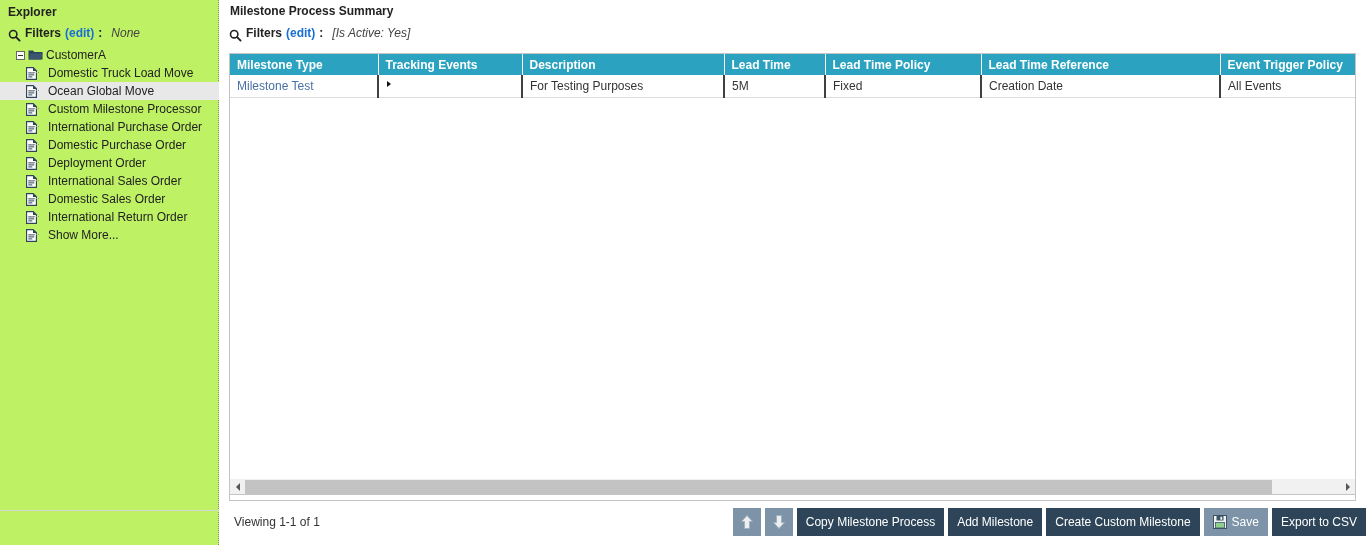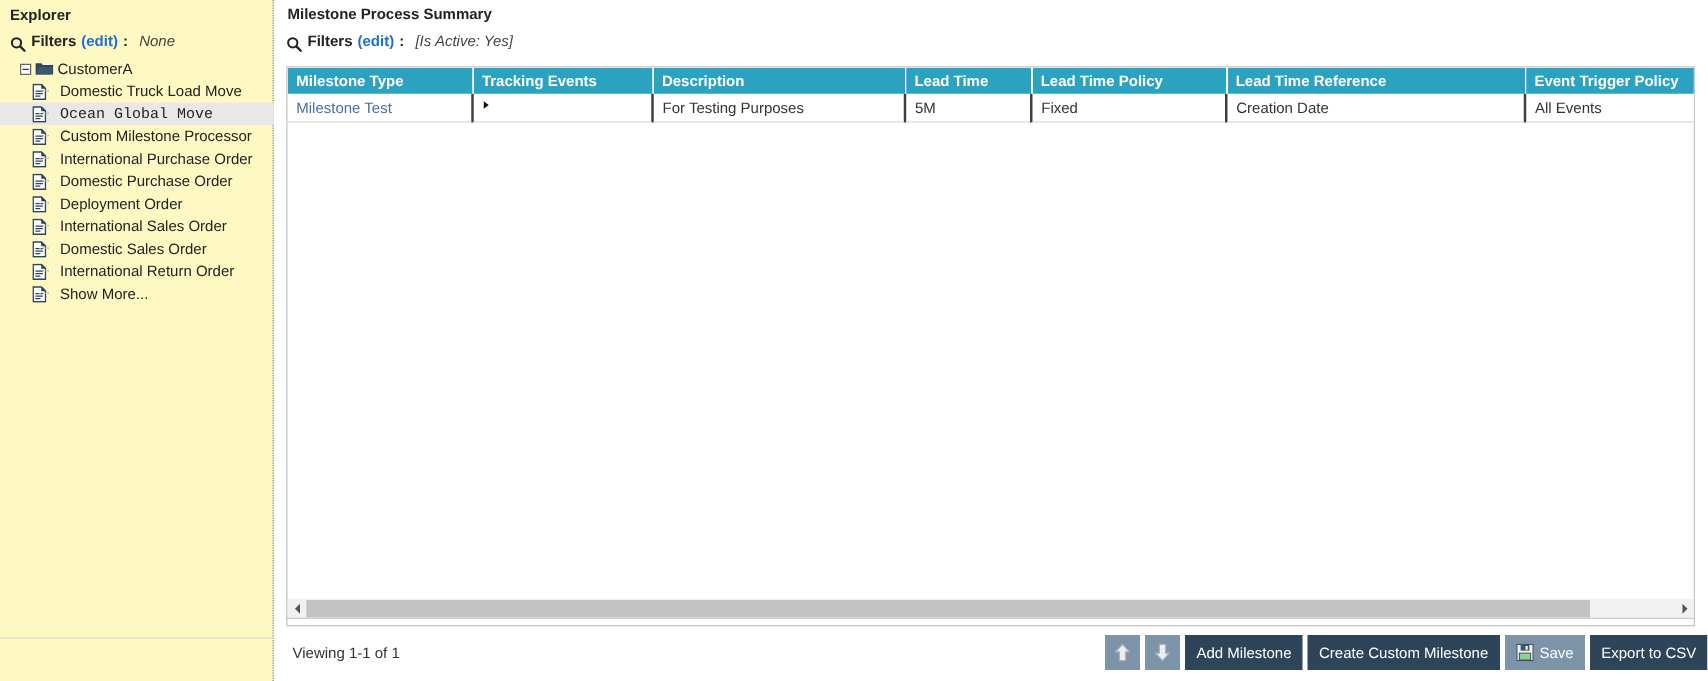--- a/index.html
+++ b/index.html
@@ -11,21 +11,21 @@
     font-size: 12px;
     color: #333333;
     overflow: hidden;
   }
   #app { position: relative; width: 1366px; height: 545px; }
 
   
   #sidebar {
     position: absolute; left: 0; top: 0;
     width: 219px; height: 545px;
-    background: #fef9c3;
+    background: #bef264;
     border-right: 1px dotted #888;
   }
   #sidebar-title {
     position: absolute; left: 8px; top: 5px;
     font-size: 12px; font-weight: bold; color: #222;
   }
   #sidebar-filters {
     position: absolute; left: 8px; top: 26px;
     display: flex; align-items: center; gap: 4px;
     font-size: 12px; white-space: nowrap;
@@ -59,21 +59,21 @@
     display: flex; align-items: center;
     height: 18px; padding-left: 26px; gap: 5px;
     font-size: 12px; color: #222; cursor: default;
     position: relative;
   }
   .tree-item .guide {
     position: absolute; left: 31px; top: 8px;
     width: 8px; height: 1px;
     border-top: 1px dotted #999;
   }
-  .tree-item.selected { background: #e8e8e8; font-family: Liberation Mono, monospace; }
+  .tree-item.selected { background: #e8e8e8; }
   .tree-item .label { margin-left: 6px; }
 
   #sidebar-divider {
     position: absolute; left: 0; top: 510px;
     width: 219px; height: 1px; background: #d6d6d6;
   }
 
   
   #main {
     position: absolute; left: 220px; top: 0;
@@ -440,20 +440,21 @@
         </div>
 
         <div class="btn-arrow">
           <span class="arrow-down">
             <svg width="14" height="16" viewBox="0 0 14 16">
               <path d="M7 14.5 L12.5 8.5 L9.5 8.5 L9.5 1.5 L4.5 1.5 L4.5 8.5 L1.5 8.5 Z" fill="#eeeeee" stroke="#9fb2c2" stroke-width="1"></path>
             </svg>
           </span>
         </div>
 
+        <button class="btn">Copy Milestone Process</button>
         <button class="btn">Add Milestone</button>
         <button class="btn">Create Custom Milestone</button>
 
         <button class="btn btn-light">
           <span class="save-icon">
             <svg width="14" height="14" viewBox="0 0 14 14">
               <rect x="0.5" y="0.5" width="13" height="13" fill="#f2f2f2" stroke="#3a5468" stroke-width="1"></rect>
               <rect x="3.5" y="1" width="7" height="4.5" fill="#3a5468"></rect>
               <rect x="7.4" y="1.8" width="1.8" height="3" fill="#f2f2f2"></rect>
               <rect x="2.5" y="7.5" width="9" height="5.5" fill="#8ed08e" stroke="#3a5468" stroke-width="0.8"></rect>

